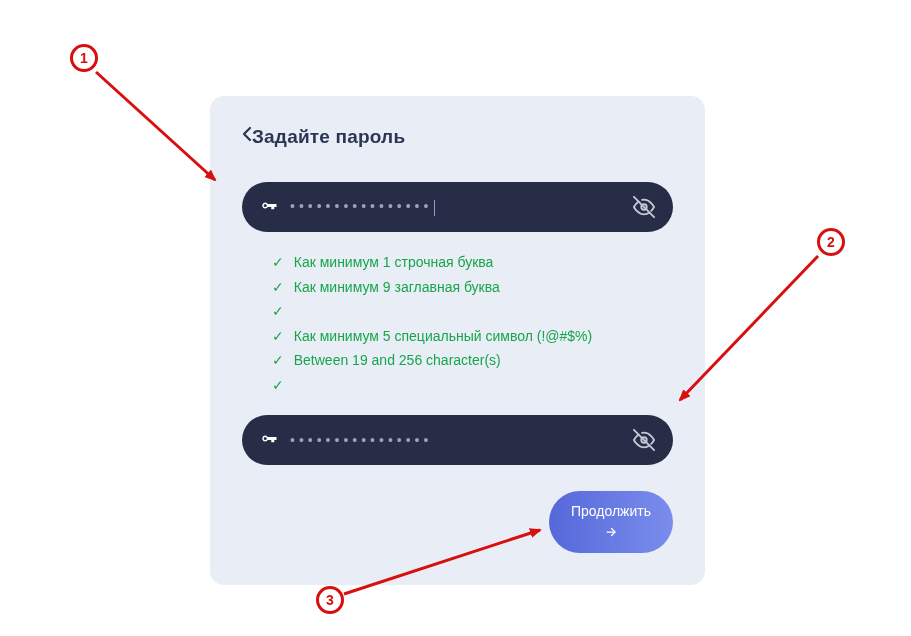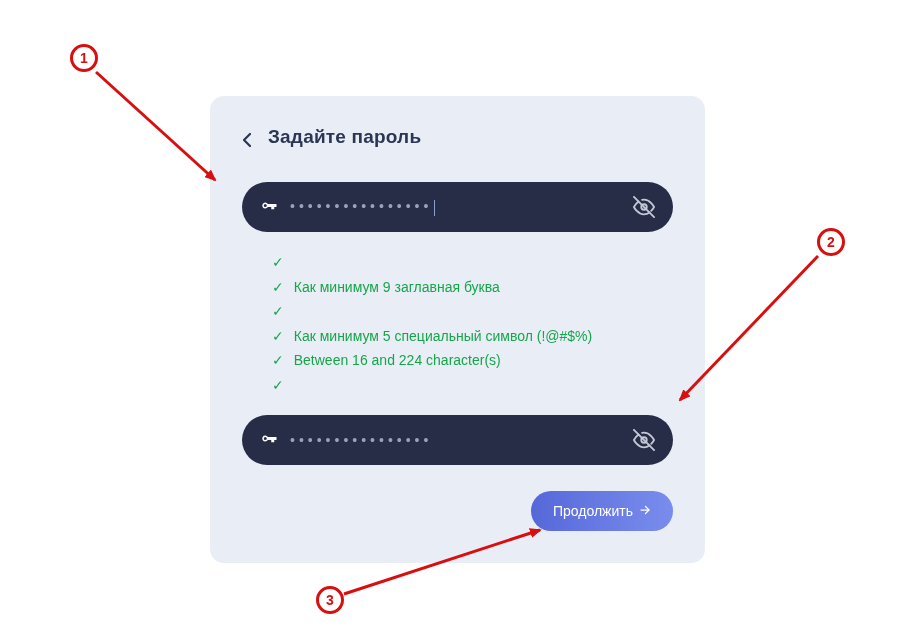--- a/index.html
+++ b/index.html
@@ -14,22 +14,22 @@
       position: absolute;
       left: 210px;
       top: 96px;
       width: 495px;
       background: #e9eef6;
       border-radius: 14px;
       padding: 30px 32px 32px 32px;
     }
     .header {
       display: flex;
-      align-items: flex-end;
-      gap: 16px;
+      align-items: flex-start;
+      gap: 0;
       margin-bottom: 34px;
     }
     .back-chevron {
       color: #2b3552;
       cursor: pointer;
       display: flex;
       align-items: center;
     }
     .title {
       color: #2a3653;
@@ -100,20 +100,21 @@
       color: #ffffff;
       border: none;
       border-radius: 999px;
       padding: 12px 22px;
       font-size: 14px;
       font-weight: 500;
       cursor: pointer;
       display: flex;
       align-items: center;
       gap: 6px;
+      flex-direction: column;
     }
 
     
     .badge {
       position: absolute;
       width: 28px;
       height: 28px;
       border: 3px solid #d90e0e;
       border-radius: 50%;
       display: flex;
@@ -157,35 +158,36 @@
         <path d="M9.9 4.24A10.94 10.94 0 0 1 12 4c7 0 11 8 11 8a20.8 20.8 0 0 1-3.17 4.19"></path>
         <path d="M1 1l22 22"></path>
         <circle cx="12" cy="12" r="3"></circle>
       </svg>
     </span>
   </div>
 
   <div class="rules">
     <div class="rule">
       <span class="check">✓</span>
+      <span>Как минимум 1 строчная буква</span>
     </div>
     <div class="rule">
       <span class="check">✓</span>
       <span>Как минимум 9 заглавная буква</span>
     </div>
     <div class="rule">
       <span class="check">✓</span>
     </div>
     <div class="rule">
       <span class="check">✓</span>
       <span>Как минимум 5 специальный символ (!@#$%)</span>
     </div>
     <div class="rule">
       <span class="check">✓</span>
-      <span>Between 16 and 224 character(s)</span>
+      <span>Between 19 and 256 character(s)</span>
     </div>
     <div class="rule">
       <span class="check">✓</span>
     </div>
   </div>
 
   <div class="input-row">
     <span class="key-icon">
       <svg width="18" height="18" viewBox="0 0 24 24" fill="currentColor">
         <path d="M7 14a4 4 0 1 1 3.465-6H22v4h-3v3h-4v-3h-4.535A4.002 4.002 0 0 1 7 14zm0-2a2 2 0 1 0 0-4 2 2 0 0 0 0 4z"></path>

